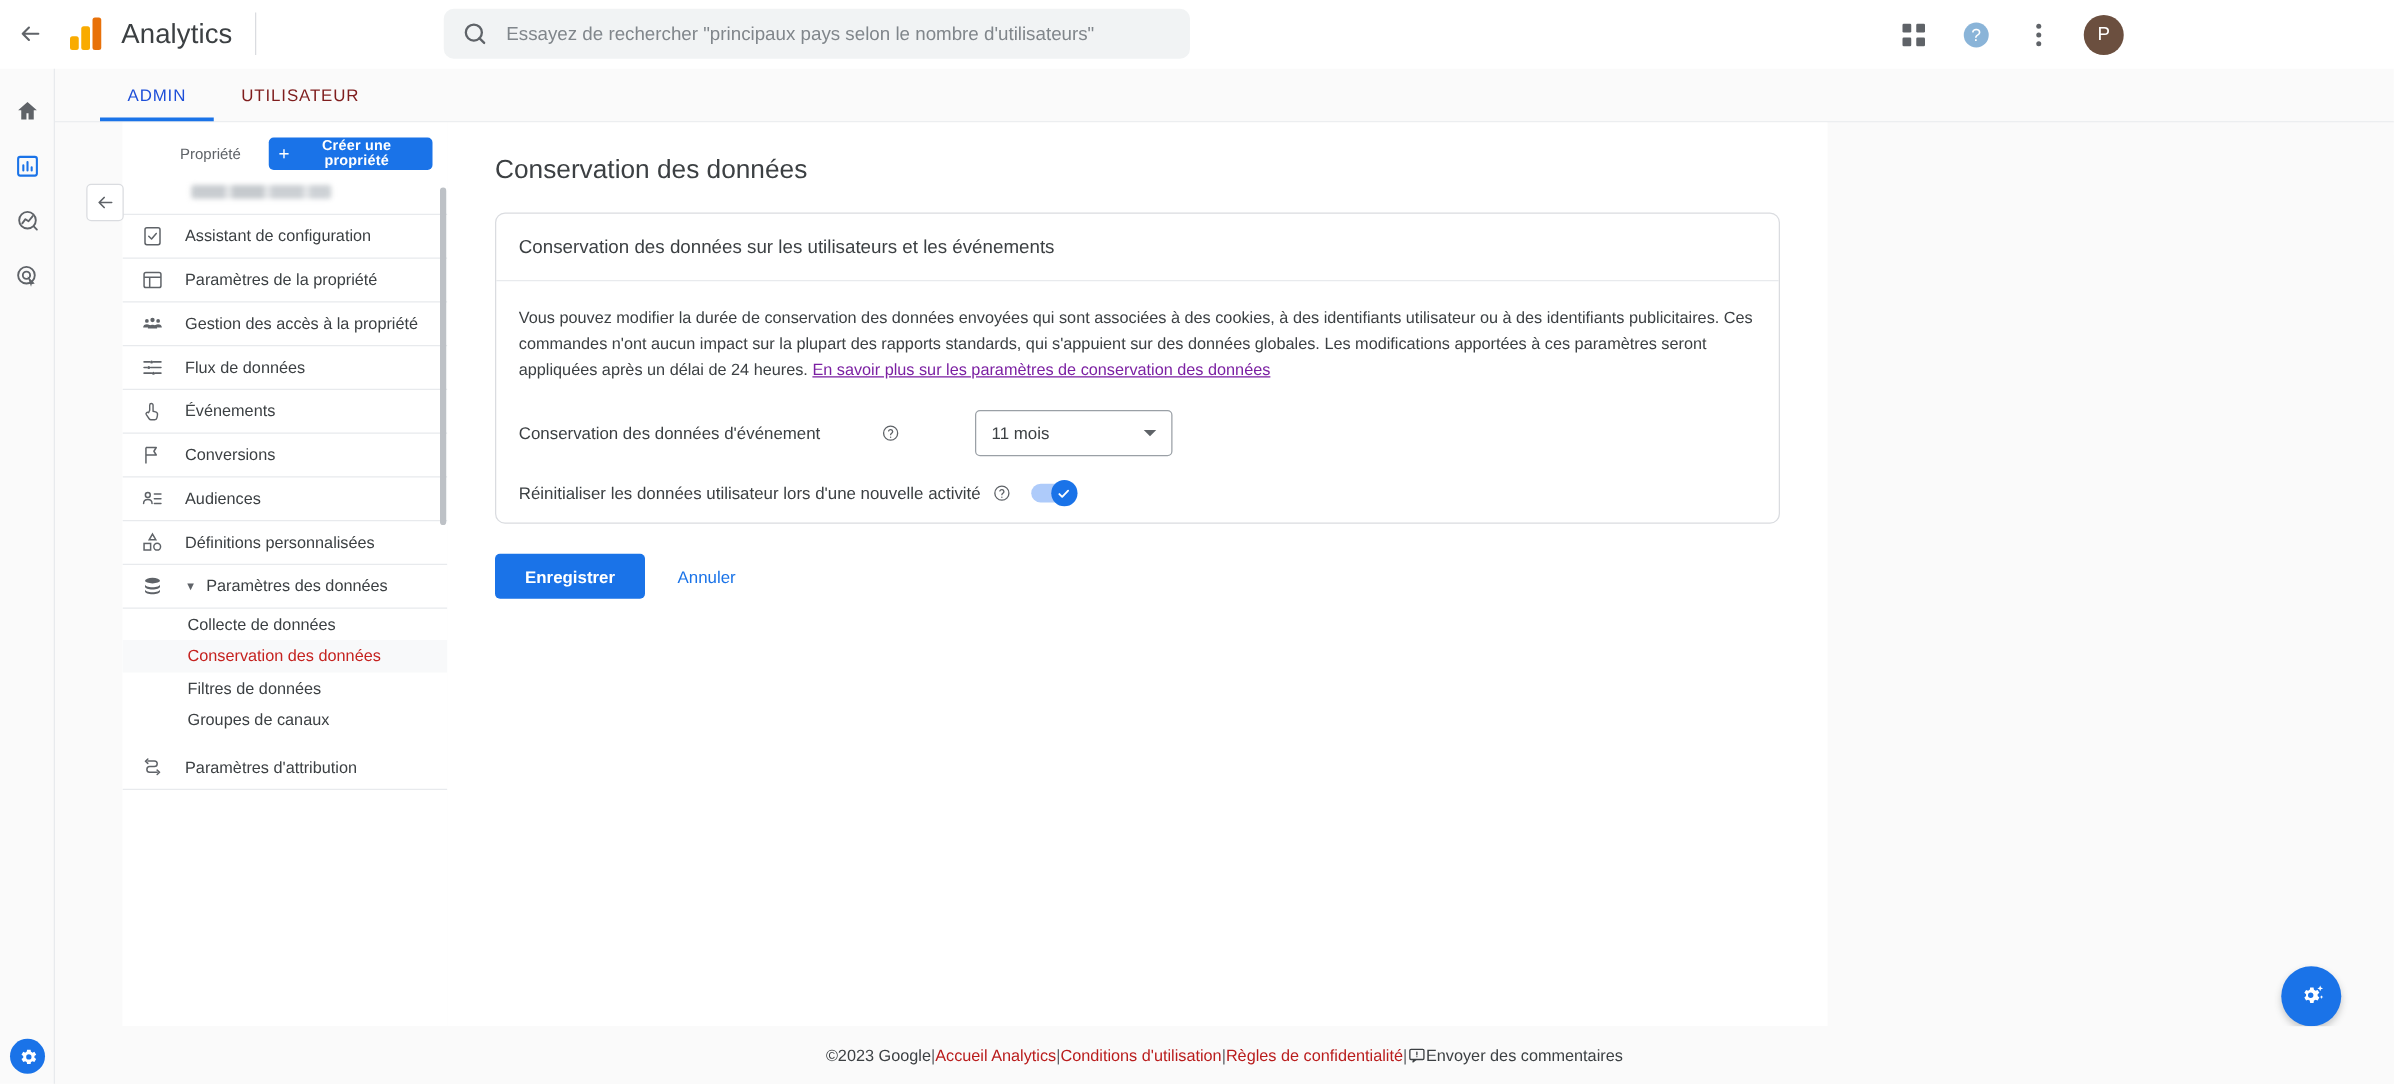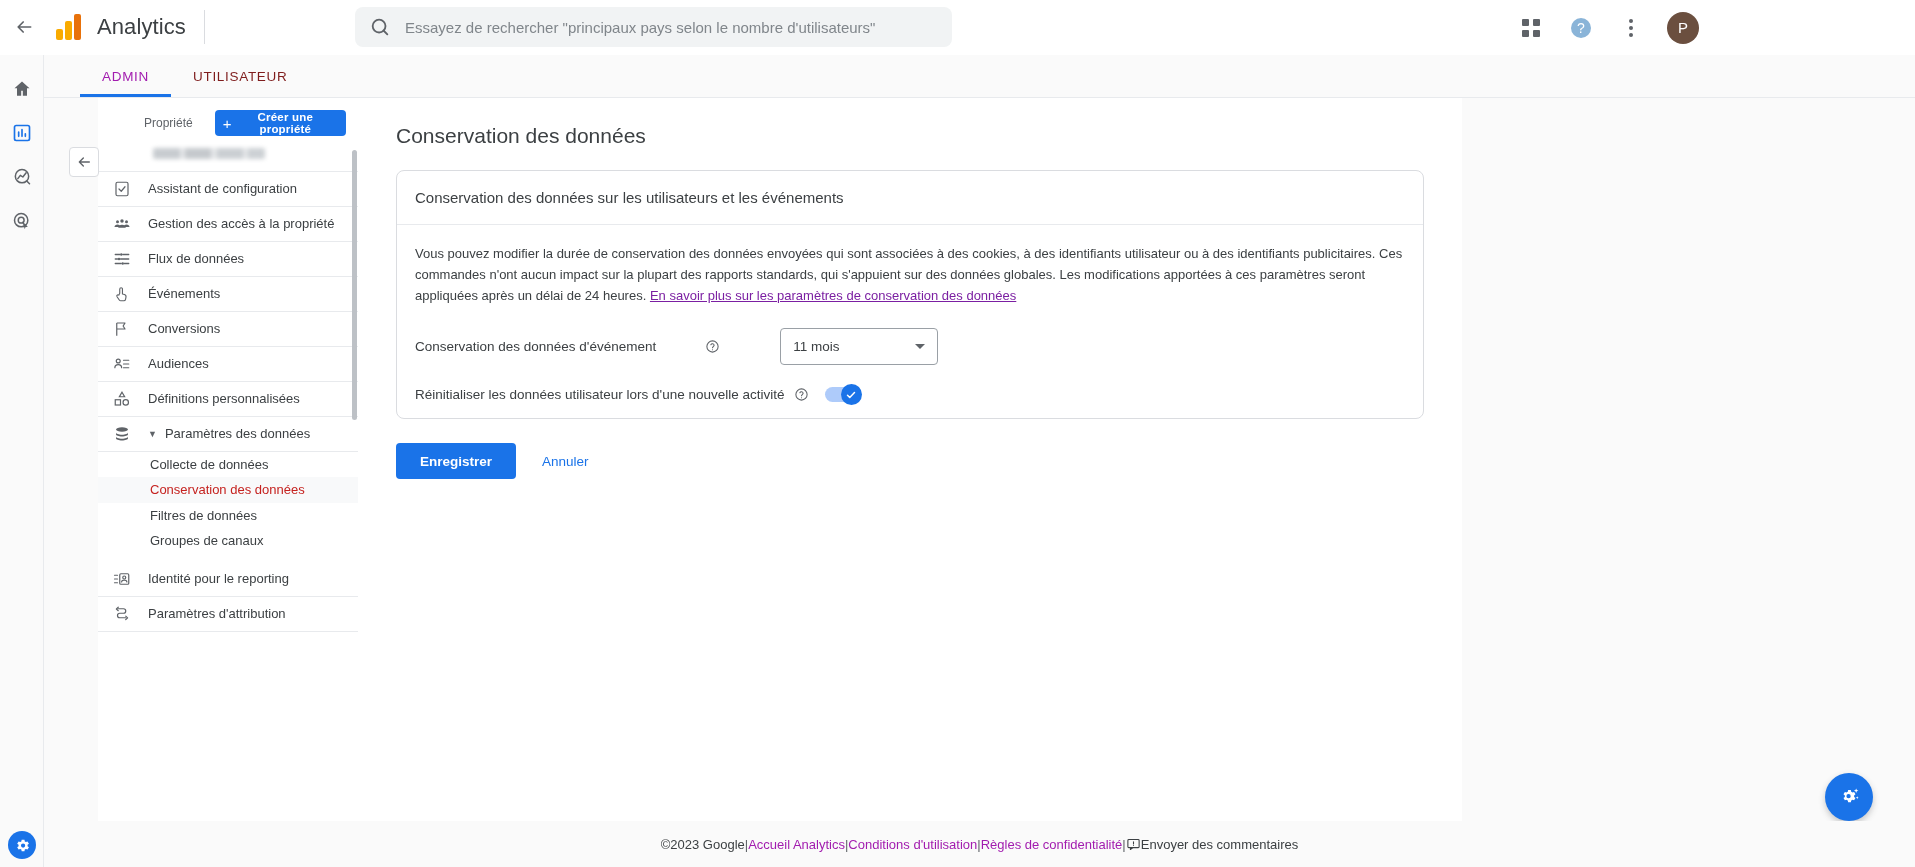--- a/index.html
+++ b/index.html
@@ -85,21 +85,21 @@
   .tabs-bar {
     position: absolute; left: 44px; top: 55px; width: 1871px; height: 43px;
     background: #fafafa; border-bottom: 1px solid #e8eaed;
     display: flex; align-items: stretch; padding-left: 36px;
   }
   .tab {
     display: flex; align-items: center; justify-content: center;
     padding: 0 22px; font-size: 13.5px; letter-spacing: .7px;
     color: #7f1d1d; cursor: pointer; position: relative;
   }
-  .tab.active { color: #a21caf; }
+  .tab.active { color: #1d4ed8; }
   .tab.active::after {
     content: ""; position: absolute; left: 0; right: 0; bottom: 0;
     height: 3px; background: #1a73e8;
   }
 
   
   .page {
     position: absolute; left: 44px; top: 98px; width: 1871px; height: 769px;
     background: #fafafa;
   }
@@ -209,21 +209,21 @@
     font-family: "Liberation Sans", sans-serif;
   }
 
   
   .footer {
     position: absolute; left: 44px; bottom: 0; width: 1871px; height: 46px;
     background: #fafafa;
     display: flex; align-items: center; justify-content: center;
     font-size: 13px; color: #3c4043; gap: 0;
   }
-  .footer a { color: #a21caf; text-decoration: none; cursor: pointer; }
+  .footer a { color: #b91c1c; text-decoration: none; cursor: pointer; }
   .footer .sep { color: #5f6368; }
   .feedback-ic { width: 15px; height: 15px; color: #3c4043; }
 
   
   .fab {
     position: absolute; right: 42px; bottom: 46px;
     width: 48px; height: 48px; border-radius: 50%; background: #1a73e8;
     display: flex; align-items: center; justify-content: center;
     cursor: pointer; box-shadow: 0 3px 6px rgba(60,64,67,.28);
   }
@@ -344,20 +344,29 @@
       <div class="nav-item">
         <span class="nav-ic">
           <svg width="18" height="18" viewBox="0 0 24 24" fill="none" stroke="currentColor" stroke-width="1.6">
             <rect x="4" y="3" width="16" height="18" rx="2"></rect>
               <path d="M8 12l3 3 5-6" stroke-linecap="round" stroke-linejoin="round"></path>
           </svg>
         </span>
         <span class="nav-label">Assistant de configuration</span>
       </div>
 
+      <div class="nav-item">
+        <span class="nav-ic">
+          <svg width="18" height="18" viewBox="0 0 24 24" fill="none" stroke="currentColor" stroke-width="1.6">
+            <rect x="3" y="4" width="18" height="16" rx="2"></rect>
+              <path d="M3 9h18M9 9v11"></path>
+          </svg>
+        </span>
+        <span class="nav-label">Paramètres de la propriété</span>
+      </div>
 
       <div class="nav-item">
         <span class="nav-ic">
           <svg width="18" height="18" viewBox="0 0 24 24" fill="currentColor">
             <circle cx="6" cy="9" r="2"></circle>
               <circle cx="12" cy="8" r="2.3"></circle>
               <circle cx="18" cy="9" r="2"></circle>
             <path d="M2 16c0-2.2 1.8-3.5 4-3.5s4 1.3 4 3.5zM14 16c0-2.2 1.8-3.5 4-3.5s4 1.3 4 3.5zM7 17c0-2.5 2.2-4 5-4s5 1.5 5 4z"></path>
           </svg>
         </span>
@@ -427,31 +436,20 @@
         <span class="caret">▼</span>
         <span class="nav-label">Paramètres des données</span>
       </div>
 
       <div class="subnav-item">Collecte de données</div>
       <div class="subnav-item active two-line">Conservation des données</div>
       <div class="subnav-item">Filtres de données</div>
       <div class="subnav-item" style="margin-bottom:9px;">Groupes de canaux</div>
 
 
-      <div class="nav-item">
-        <span class="nav-ic">
-          <svg width="18" height="18" viewBox="0 0 24 24" fill="none" stroke="currentColor" stroke-width="1.6">
-            <path d="M2 7h4M2 12h4M2 17h4" stroke-linecap="round"></path>
-            <rect x="9" y="5" width="12" height="14" rx="1.5"></rect>
-            <circle cx="15" cy="10" r="2"></circle>
-              <path d="M11.5 16c0-1.7 1.6-2.6 3.5-2.6s3.5.9 3.5 2.6" stroke-linecap="round"></path>
-          </svg>
-        </span>
-        <span class="nav-label">Identité pour le reporting</span>
-      </div>
 
       <div class="nav-item">
         <span class="nav-ic">
           <svg width="18" height="18" viewBox="0 0 24 24" fill="none" stroke="currentColor" stroke-width="1.6">
             <path d="M7 5h7a3 3 0 010 6H9a3 3 0 000 6h8" stroke-linecap="round" stroke-linejoin="round"></path>
             <path d="M7 3L4.5 5.3 7 7.6M17 14.8l2.5 2.3-2.5 2.3" stroke-linecap="round" stroke-linejoin="round"></path>
           </svg>
         </span>
         <span class="nav-label">Paramètres d'attribution</span>
       </div>

